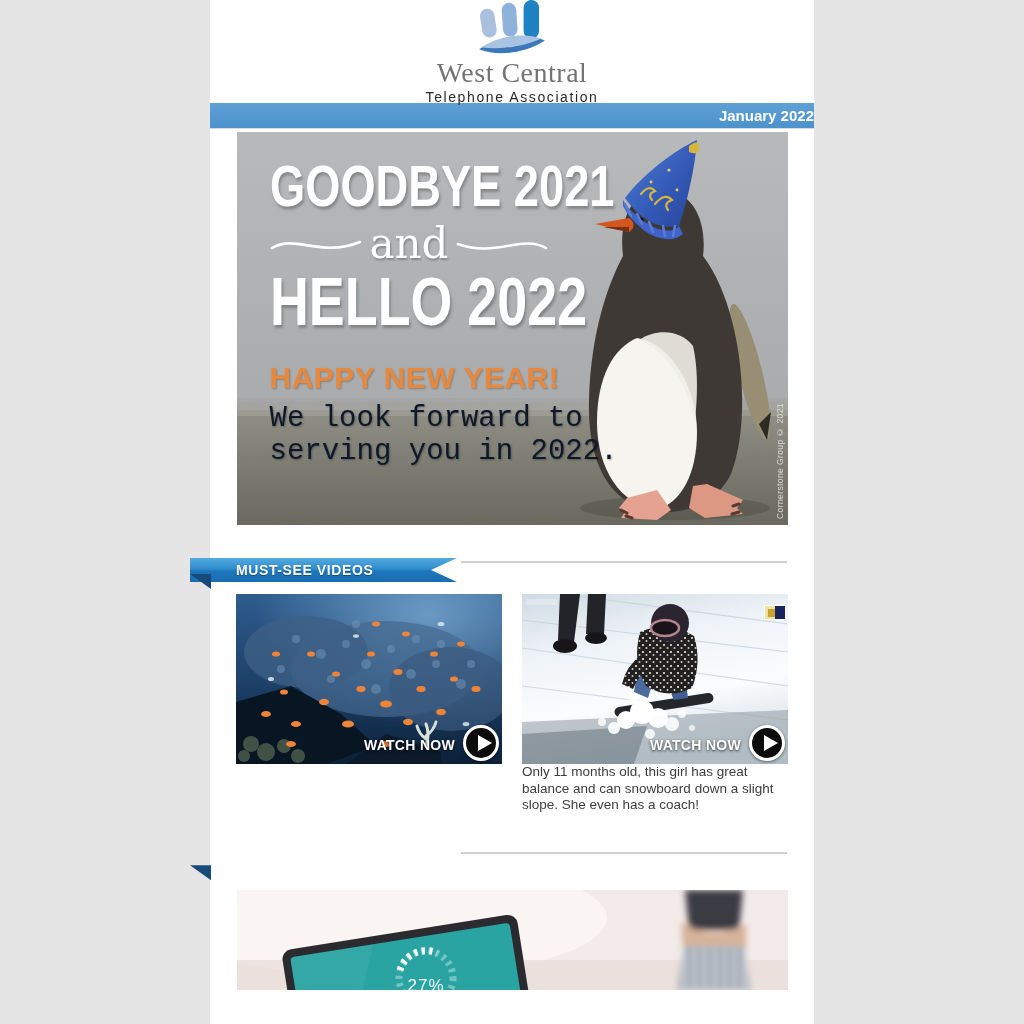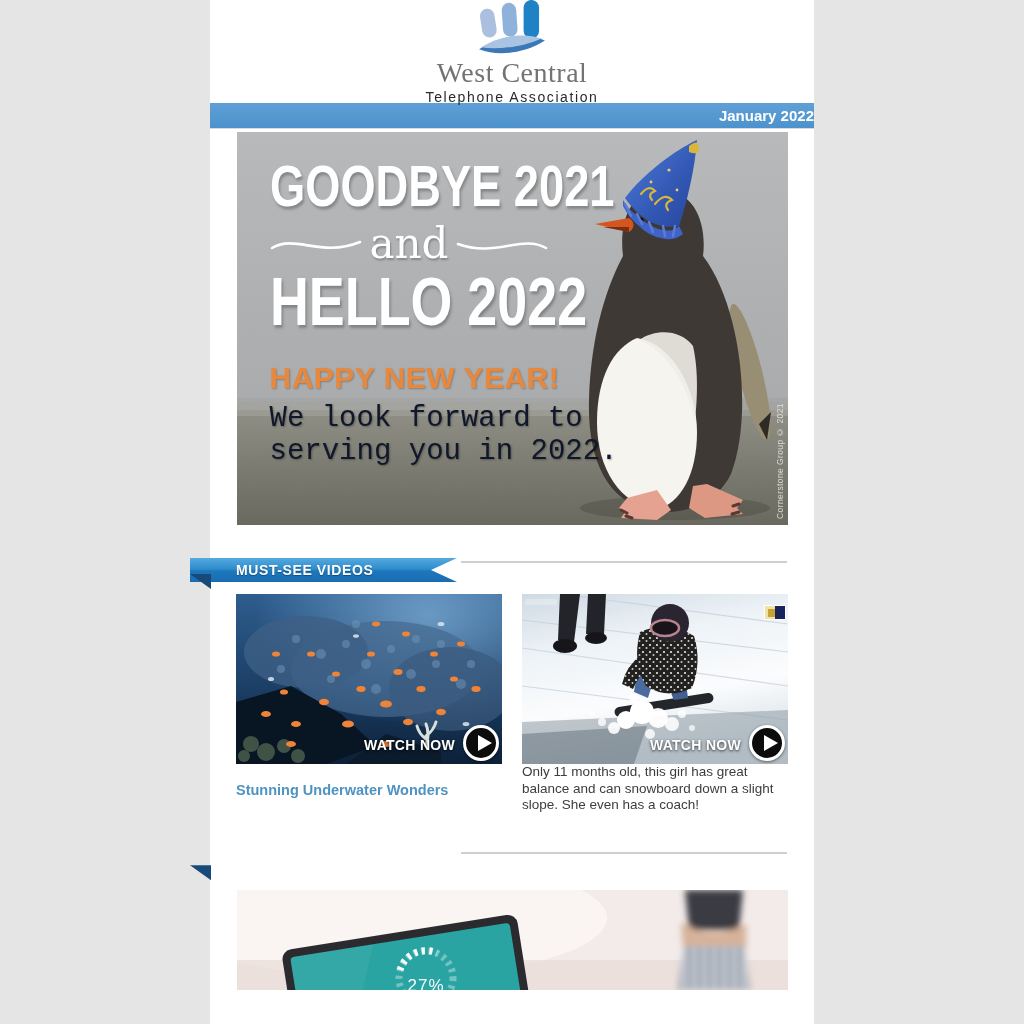--- a/index.html
+++ b/index.html
@@ -256,21 +256,20 @@
           <g fill="#dfe8ec" opacity=".85">
             <ellipse cx="205" cy="30" rx="3.4" ry="2"></ellipse>
               <ellipse cx="35" cy="85" rx="3" ry="2"></ellipse>
               <ellipse cx="230" cy="130" rx="3.4" ry="2"></ellipse>
               <ellipse cx="120" cy="42" rx="3" ry="1.8"></ellipse>
           </g>
         </svg>
         <span class="watch">WATCH NOW</span>
         <span class="play"></span>
       </div>
-      <h3 class="video-title">Stunning Underwater Wonders</h3>
     </article>
 
     <article class="video-card">
       <div class="thumb">
         <svg viewBox="0 0 266 170" preserveAspectRatio="none" aria-hidden="true">
           <defs>
             <linearGradient id="snbg" x1="0" y1="0" x2=".3" y2="1">
               <stop offset="0" stop-color="#cfdae4"></stop>
                 <stop offset=".35" stop-color="#eef3f7"></stop>
                 <stop offset=".7" stop-color="#fbfcfd"></stop>

